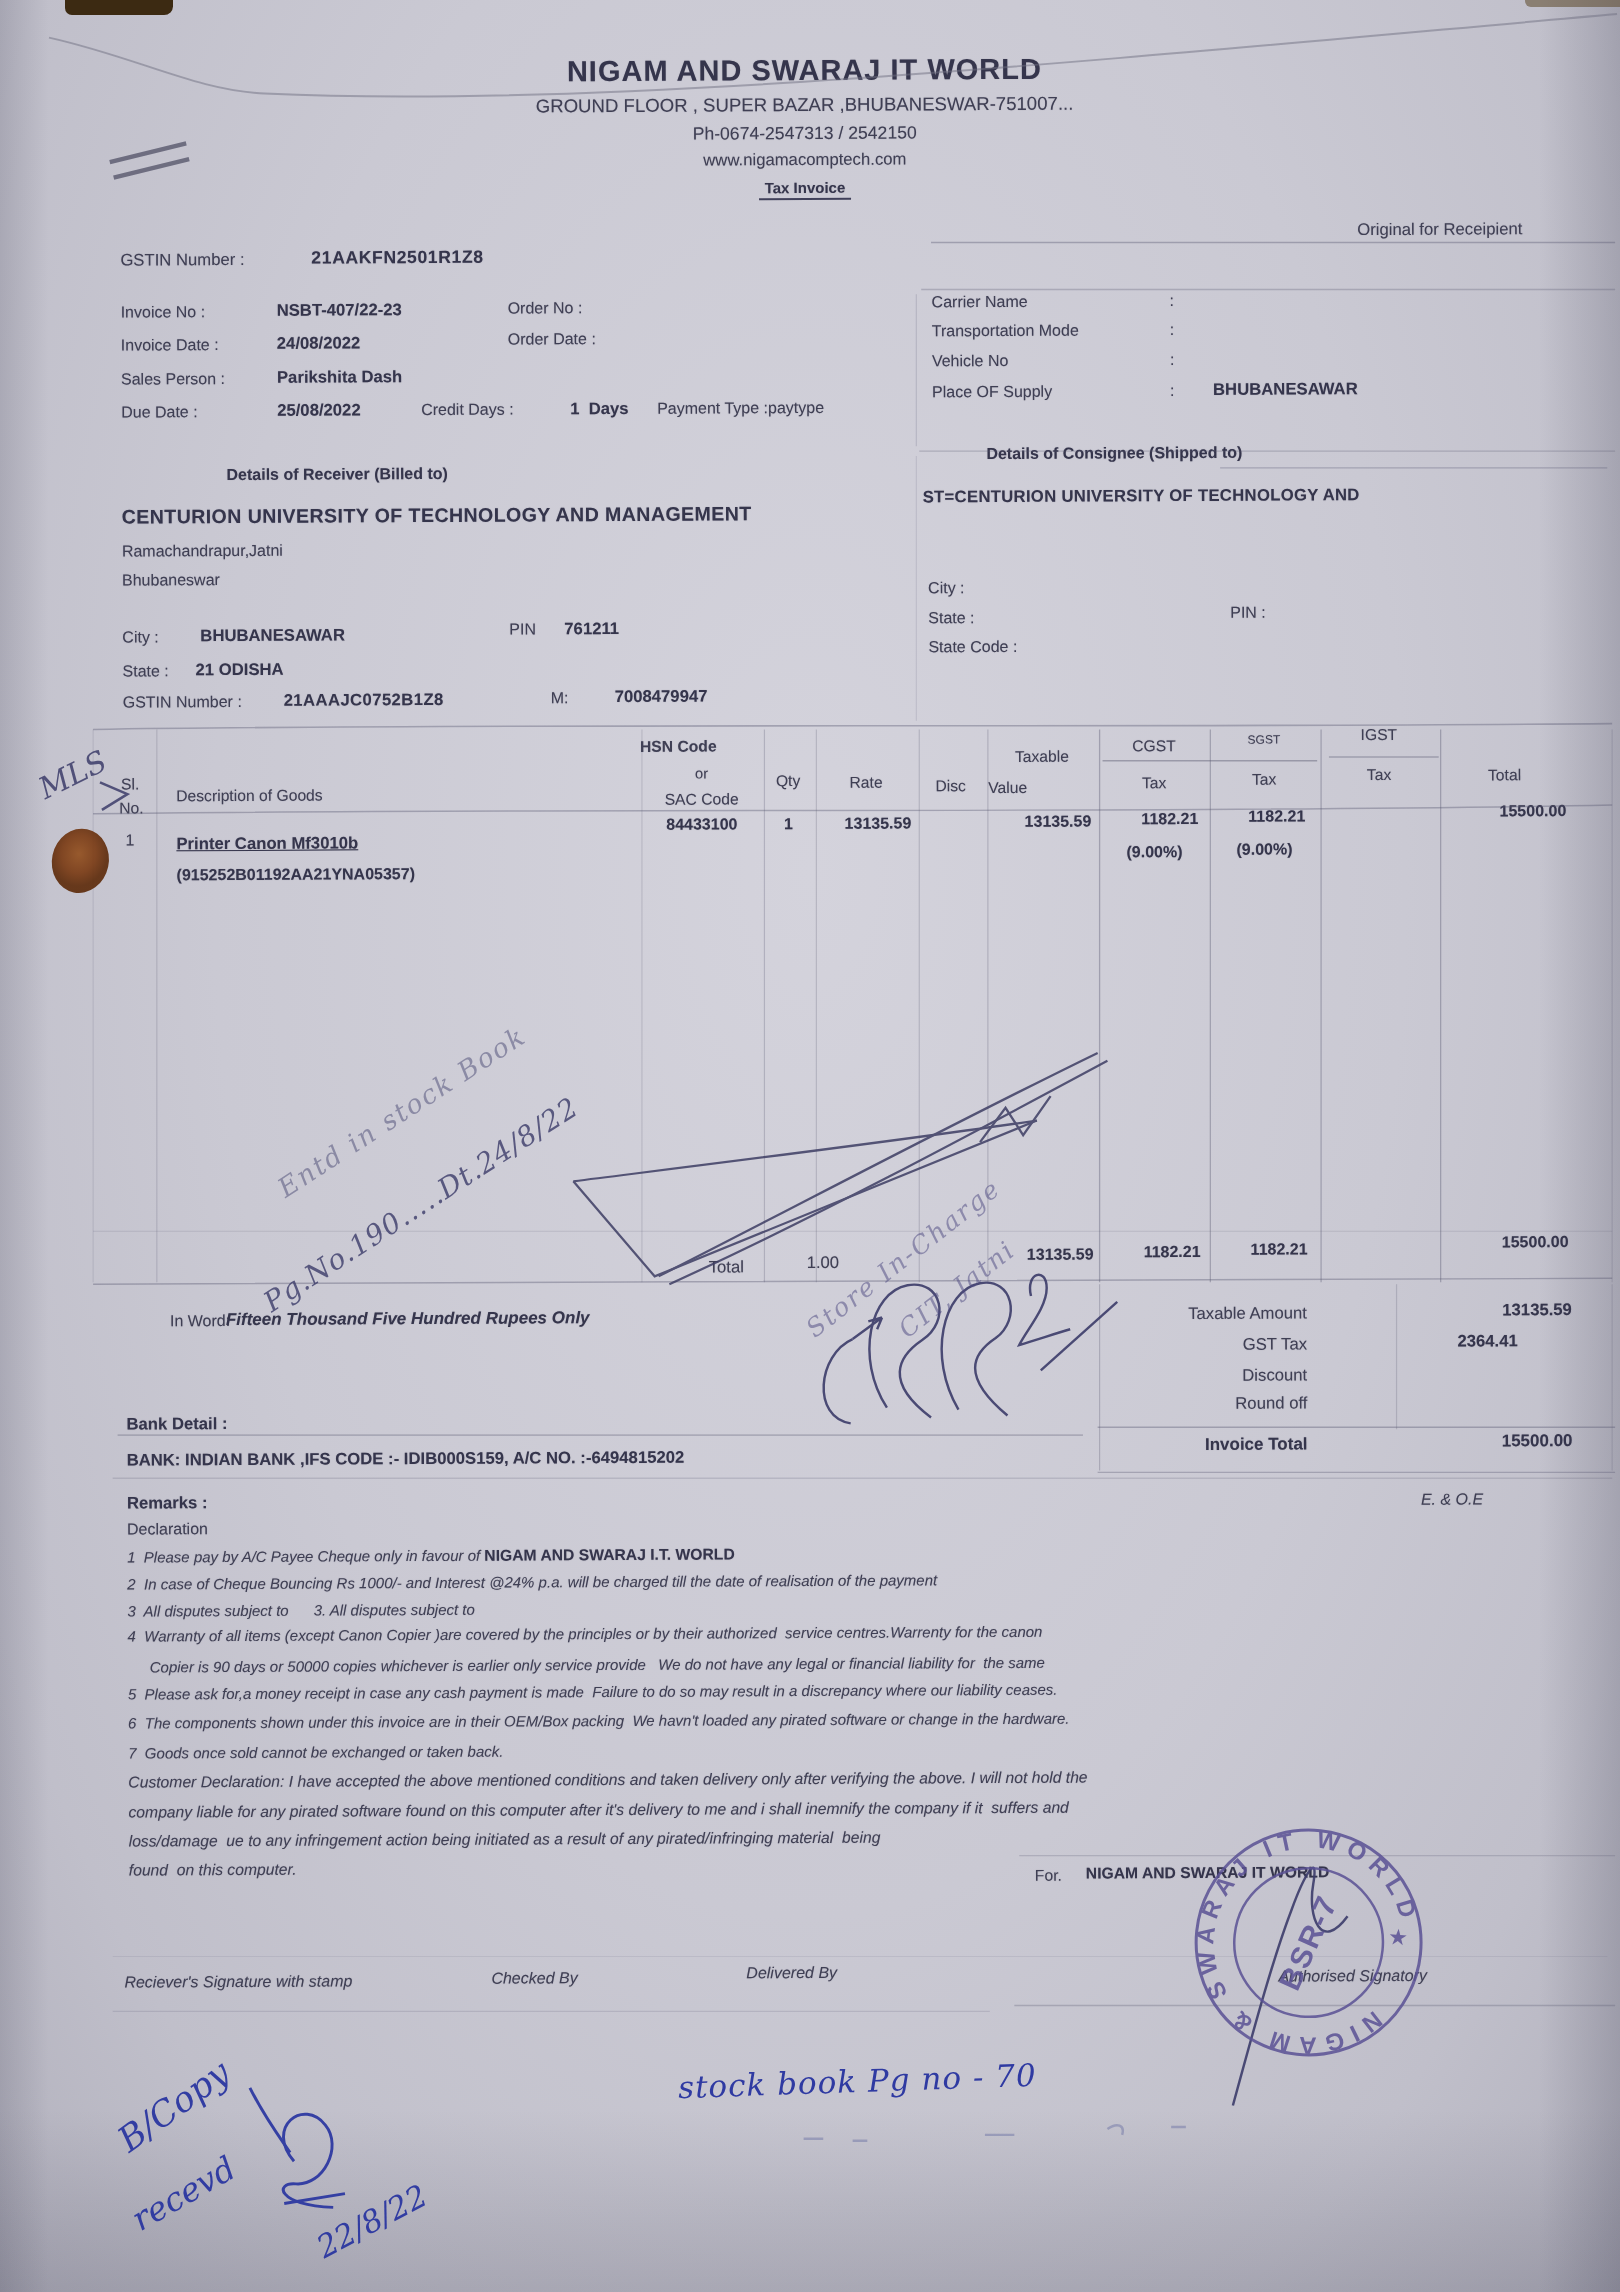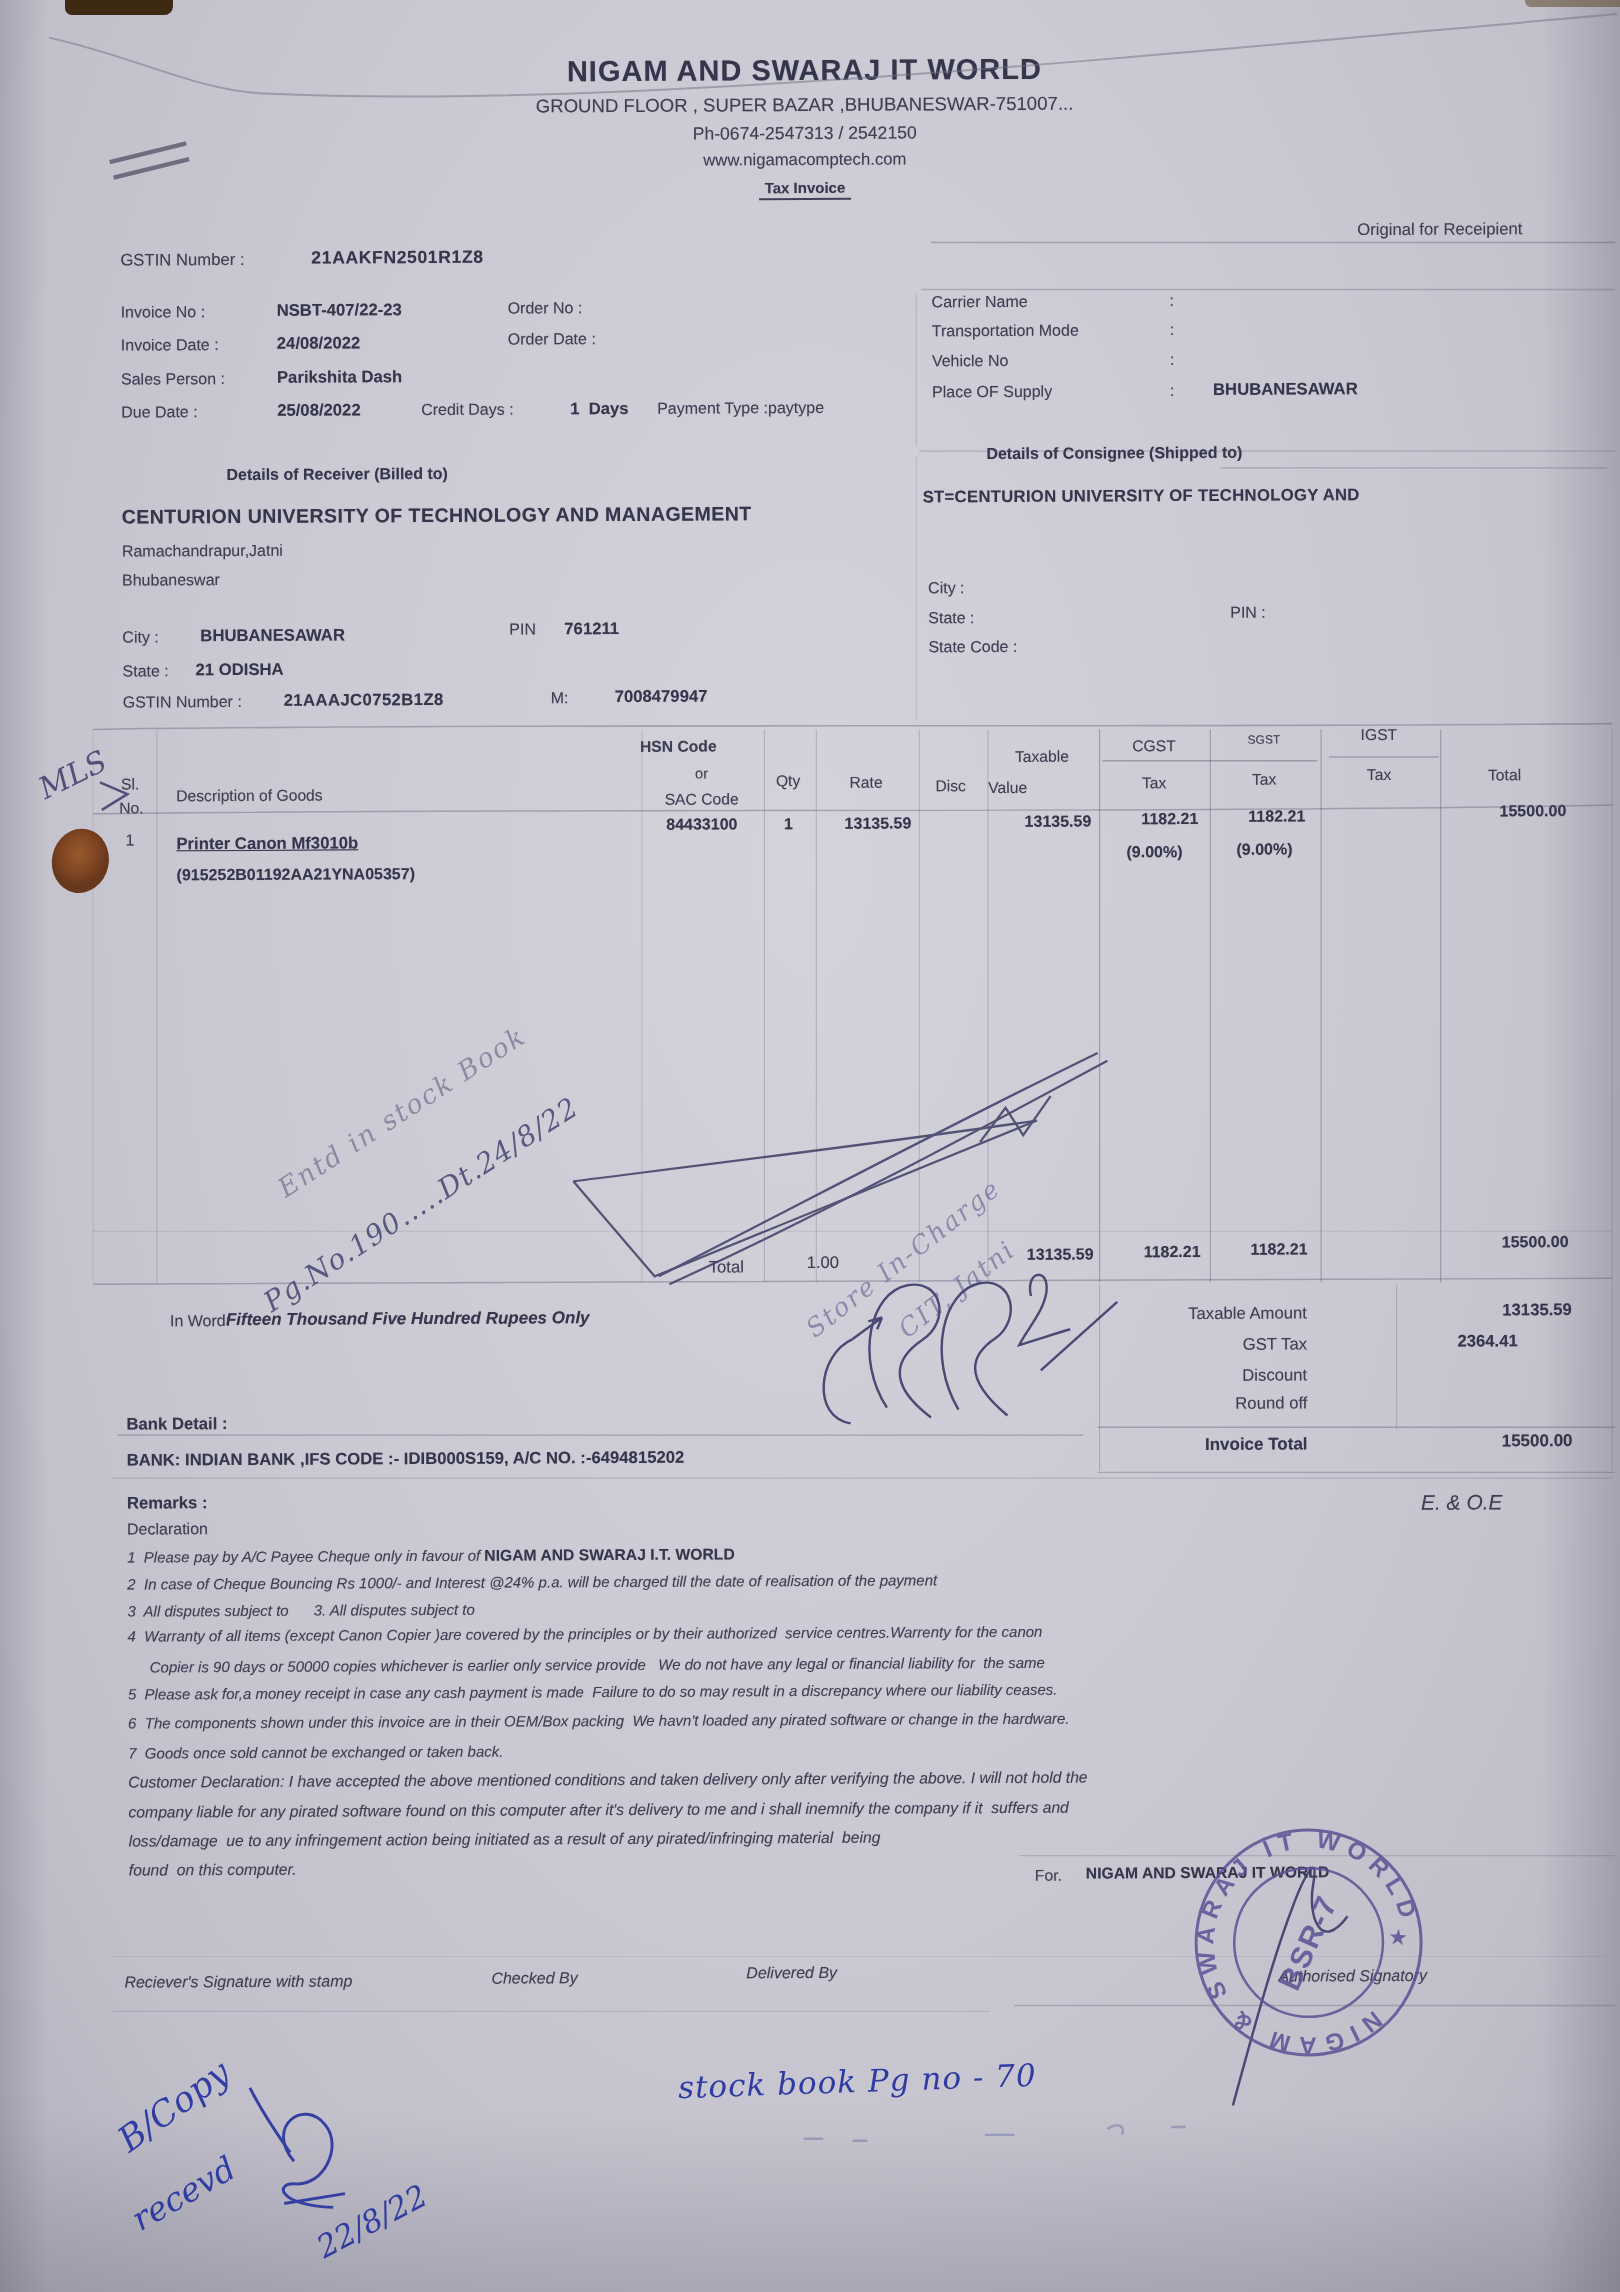--- a/index.html
+++ b/index.html
@@ -139,21 +139,21 @@
     <div class="abs print" style="left:1098px;top:1337px;width:208px;text-align:right;font-size:16.7px;">GST Tax</div>
     <div class="abs print b" style="left:1402px;top:1335px;width:169px;text-align:center;font-size:16.7px;">2364.41</div>
     <div class="abs print" style="left:1098px;top:1368px;width:208px;text-align:right;font-size:16.7px;">Discount</div>
     <div class="abs print" style="left:1098px;top:1396px;width:208px;text-align:right;font-size:16.7px;">Round off</div>
     <div class="abs print b" style="left:1098px;top:1437px;width:208px;text-align:right;font-size:17px;">Invoice Total</div>
     <div class="abs print b" style="left:1402px;top:1435px;width:169px;text-align:right;font-size:17px;">15500.00</div>
 
     <div class="abs print b" style="left:125px;top:1411px;font-size:16.7px;">Bank Detail :</div>
     <div class="abs print b" style="left:125px;top:1447px;font-size:16.7px;">BANK: INDIAN BANK ,IFS CODE :- IDIB000S159, A/C NO. :-6494815202</div>
     <div class="abs print b" style="left:125px;top:1490px;font-size:16.7px;">Remarks :</div>
-    <div class="abs print it" style="left:1419px;top:1494px;font-size:21px;">E. &amp; O.E</div>
+    <div class="abs print it" style="left:1419px;top:1494px;font-size:16px;">E. &amp; O.E</div>
 
     <div class="abs print" style="left:125px;top:1517px;font-size:16px;">Declaration</div>
     <div class="abs" style="left:125px;top:1545px;">
       <span class="print it" style="font-size:15px;">1  Please pay by A/C Payee Cheque only in favour of </span><span class="print b" style="font-size:15.7px;">NIGAM AND SWARAJ I.T. WORLD</span>
     </div>
     <div class="abs print it" style="left:125px;top:1572px;font-size:15px;">2  In case of Cheque Bouncing Rs 1000/- and Interest @24% p.a. will be charged till the date of realisation of the payment</div>
     <div class="abs print it" style="left:125px;top:1599px;font-size:15px;">3  All disputes subject to      3. All disputes subject to</div>
     <div class="abs print it" style="left:125px;top:1624px;font-size:15px;">4  Warranty of all items (except Canon Copier )are covered by the principles or by their authorized  service centres.Warrenty for the canon</div>
     <div class="abs print it" style="left:147px;top:1655px;font-size:15px;">Copier is 90 days or 50000 copies whichever is earlier only service provide   We do not have any legal or financial liability for  the same</div>
     <div class="abs print it" style="left:125px;top:1682px;font-size:15px;">5  Please ask for,a money receipt in case any cash payment is made  Failure to do so may result in a discrepancy where our liability ceases.</div>

